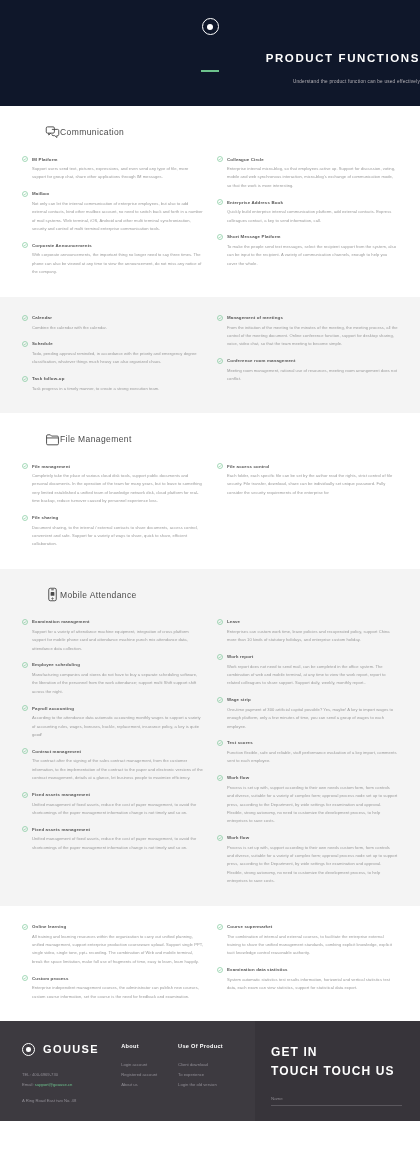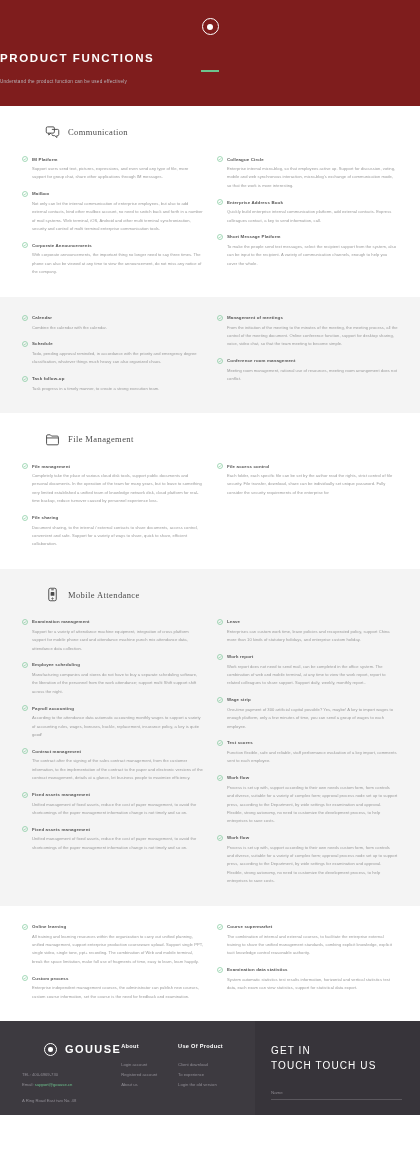--- a/index.html
+++ b/index.html
@@ -6,23 +6,23 @@
   html, body { width: 420px; }
   body {
     font-family: "Liberation Sans", sans-serif;
     background: #ffffff;
     color: #555;
     -webkit-font-smoothing: antialiased;
   }
 
   
   .hero {
-    background: #7f1d1d;
+    background: #0f172a;
     padding: 18px 0 22px;
-    text-align: left;
+    text-align: right;
   }
   .hero-logo {
     width: 17px; height: 17px;
     border: 1.6px solid #fff;
     border-radius: 50%;
     margin: 0 auto 17px;
     position: relative;
   }
   .hero-logo::after {
     content: "";
@@ -51,23 +51,21 @@
     letter-spacing: .25px;
   }
 
   
   .section { padding: 18px 22px 20px; }
   .section.alt { background: #f4f4f4; }
 
   .sec-head {
     display: flex;
     align-items: center;
-    gap: 8px;
     margin: 0 0 16px 22px;
-    font-family: Liberation Serif, serif;
   }
   .sec-icon {
     width: 16px; height: 16px;
     display: flex; align-items: center; justify-content: center;
     color: #4a4a4a;
   }
   .sec-icon svg { width: 15px; height: 15px; display: block; }
   .sec-title {
     font-size: 8.5px;
     color: #4a4a4a;
@@ -118,21 +116,21 @@
     width: 255px;
     padding: 22px 20px 0 22px;
   }
   .footer-right {
     flex: 1;
     background: #37343a;
     padding: 22px 18px 0 16px;
   }
   .foot-cols { display: flex; }
   .foot-brand { width: 108px; }
-  .brand-row { display: flex; align-items: center; gap: 8px; margin-bottom: 14px; justify-content: flex-end; }
+  .brand-row { display: flex; align-items: center; gap: 8px; margin-bottom: 14px; }
   .brand-mark {
     width: 13px; height: 13px;
     border: 1.3px solid #fff;
     border-radius: 50%;
     position: relative;
     flex: 0 0 13px;
   }
   .brand-mark::after {
     content: "";
     position: absolute; left: 50%; top: 50%;
@@ -162,22 +160,22 @@
     margin-bottom: 11px;
   }
   .foot-nav-item {
     color: #908d94;
     font-size: 4.2px;
     line-height: 2.35;
   }
 
   .getin-title {
     color: #fff;
-    font-size: 10px;
-    font-weight: normal;
+    font-size: 12px;
+    font-weight: bold;
     letter-spacing: 1.1px;
     line-height: 1.55;
     margin-bottom: 16px;
   }
   .fld {
     width: 100%;
     background: transparent;
     border: none;
     border-bottom: 1px solid #5a575d;
     color: #c9c6cb;

